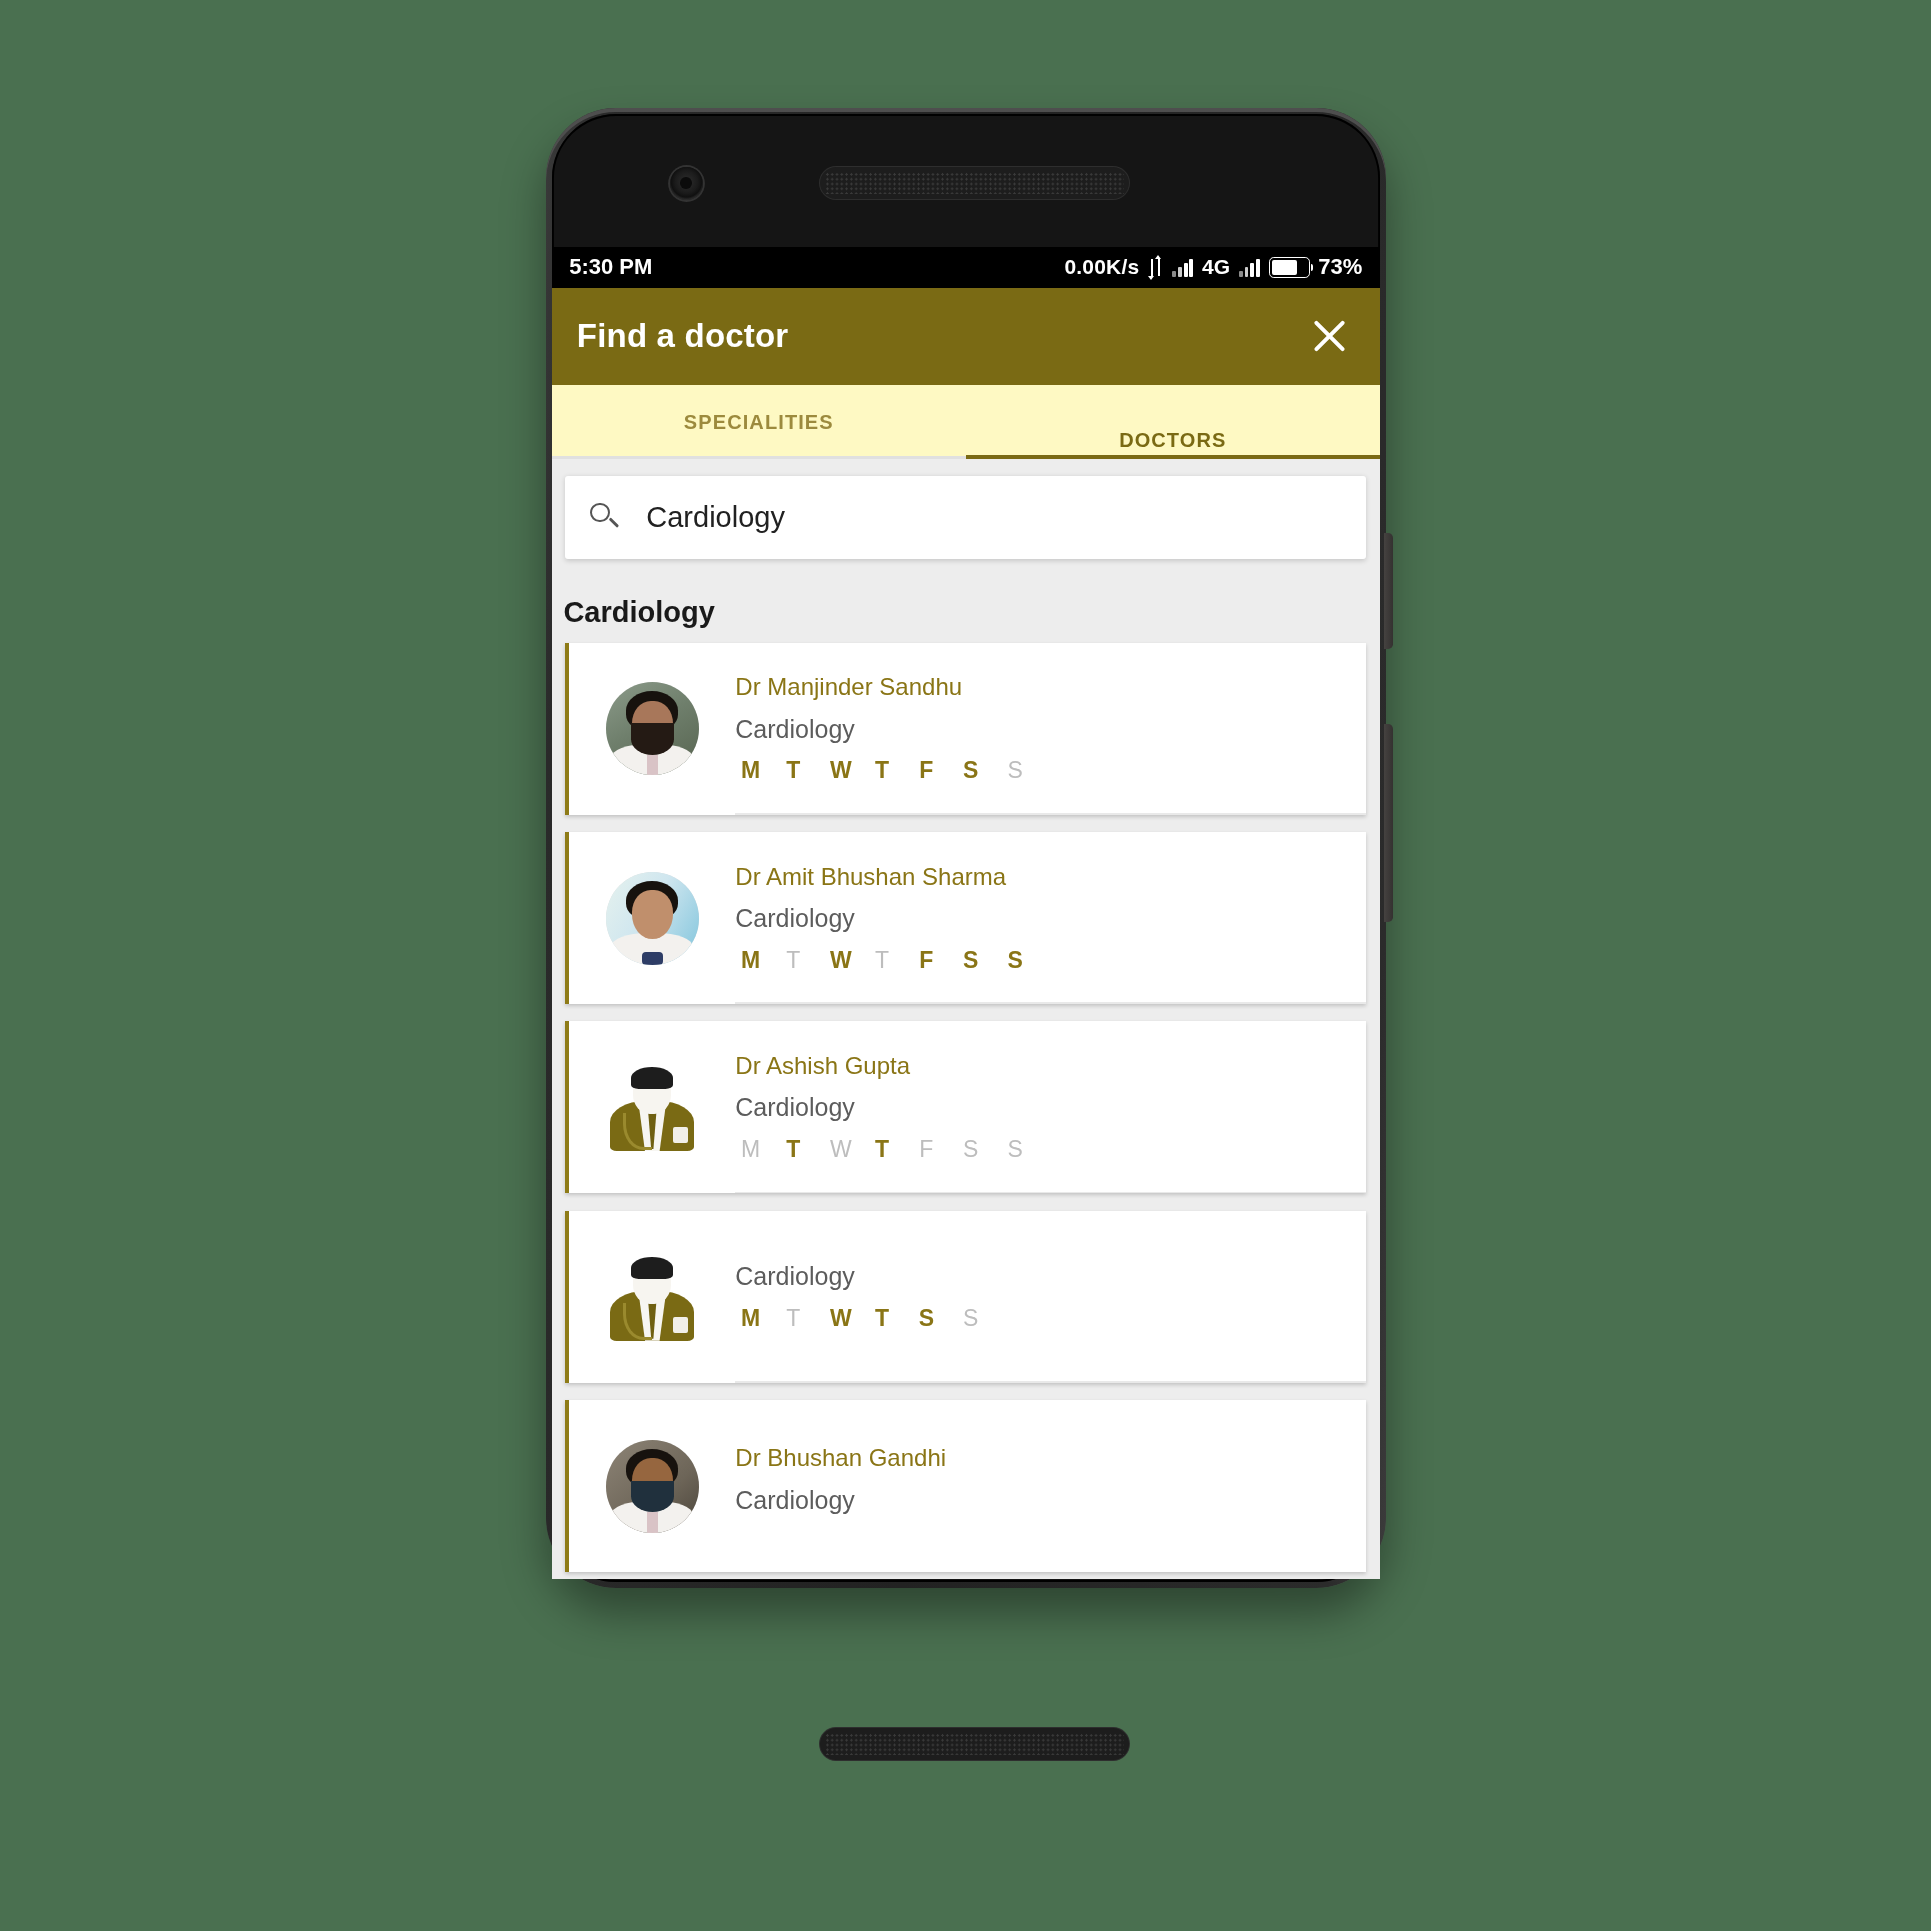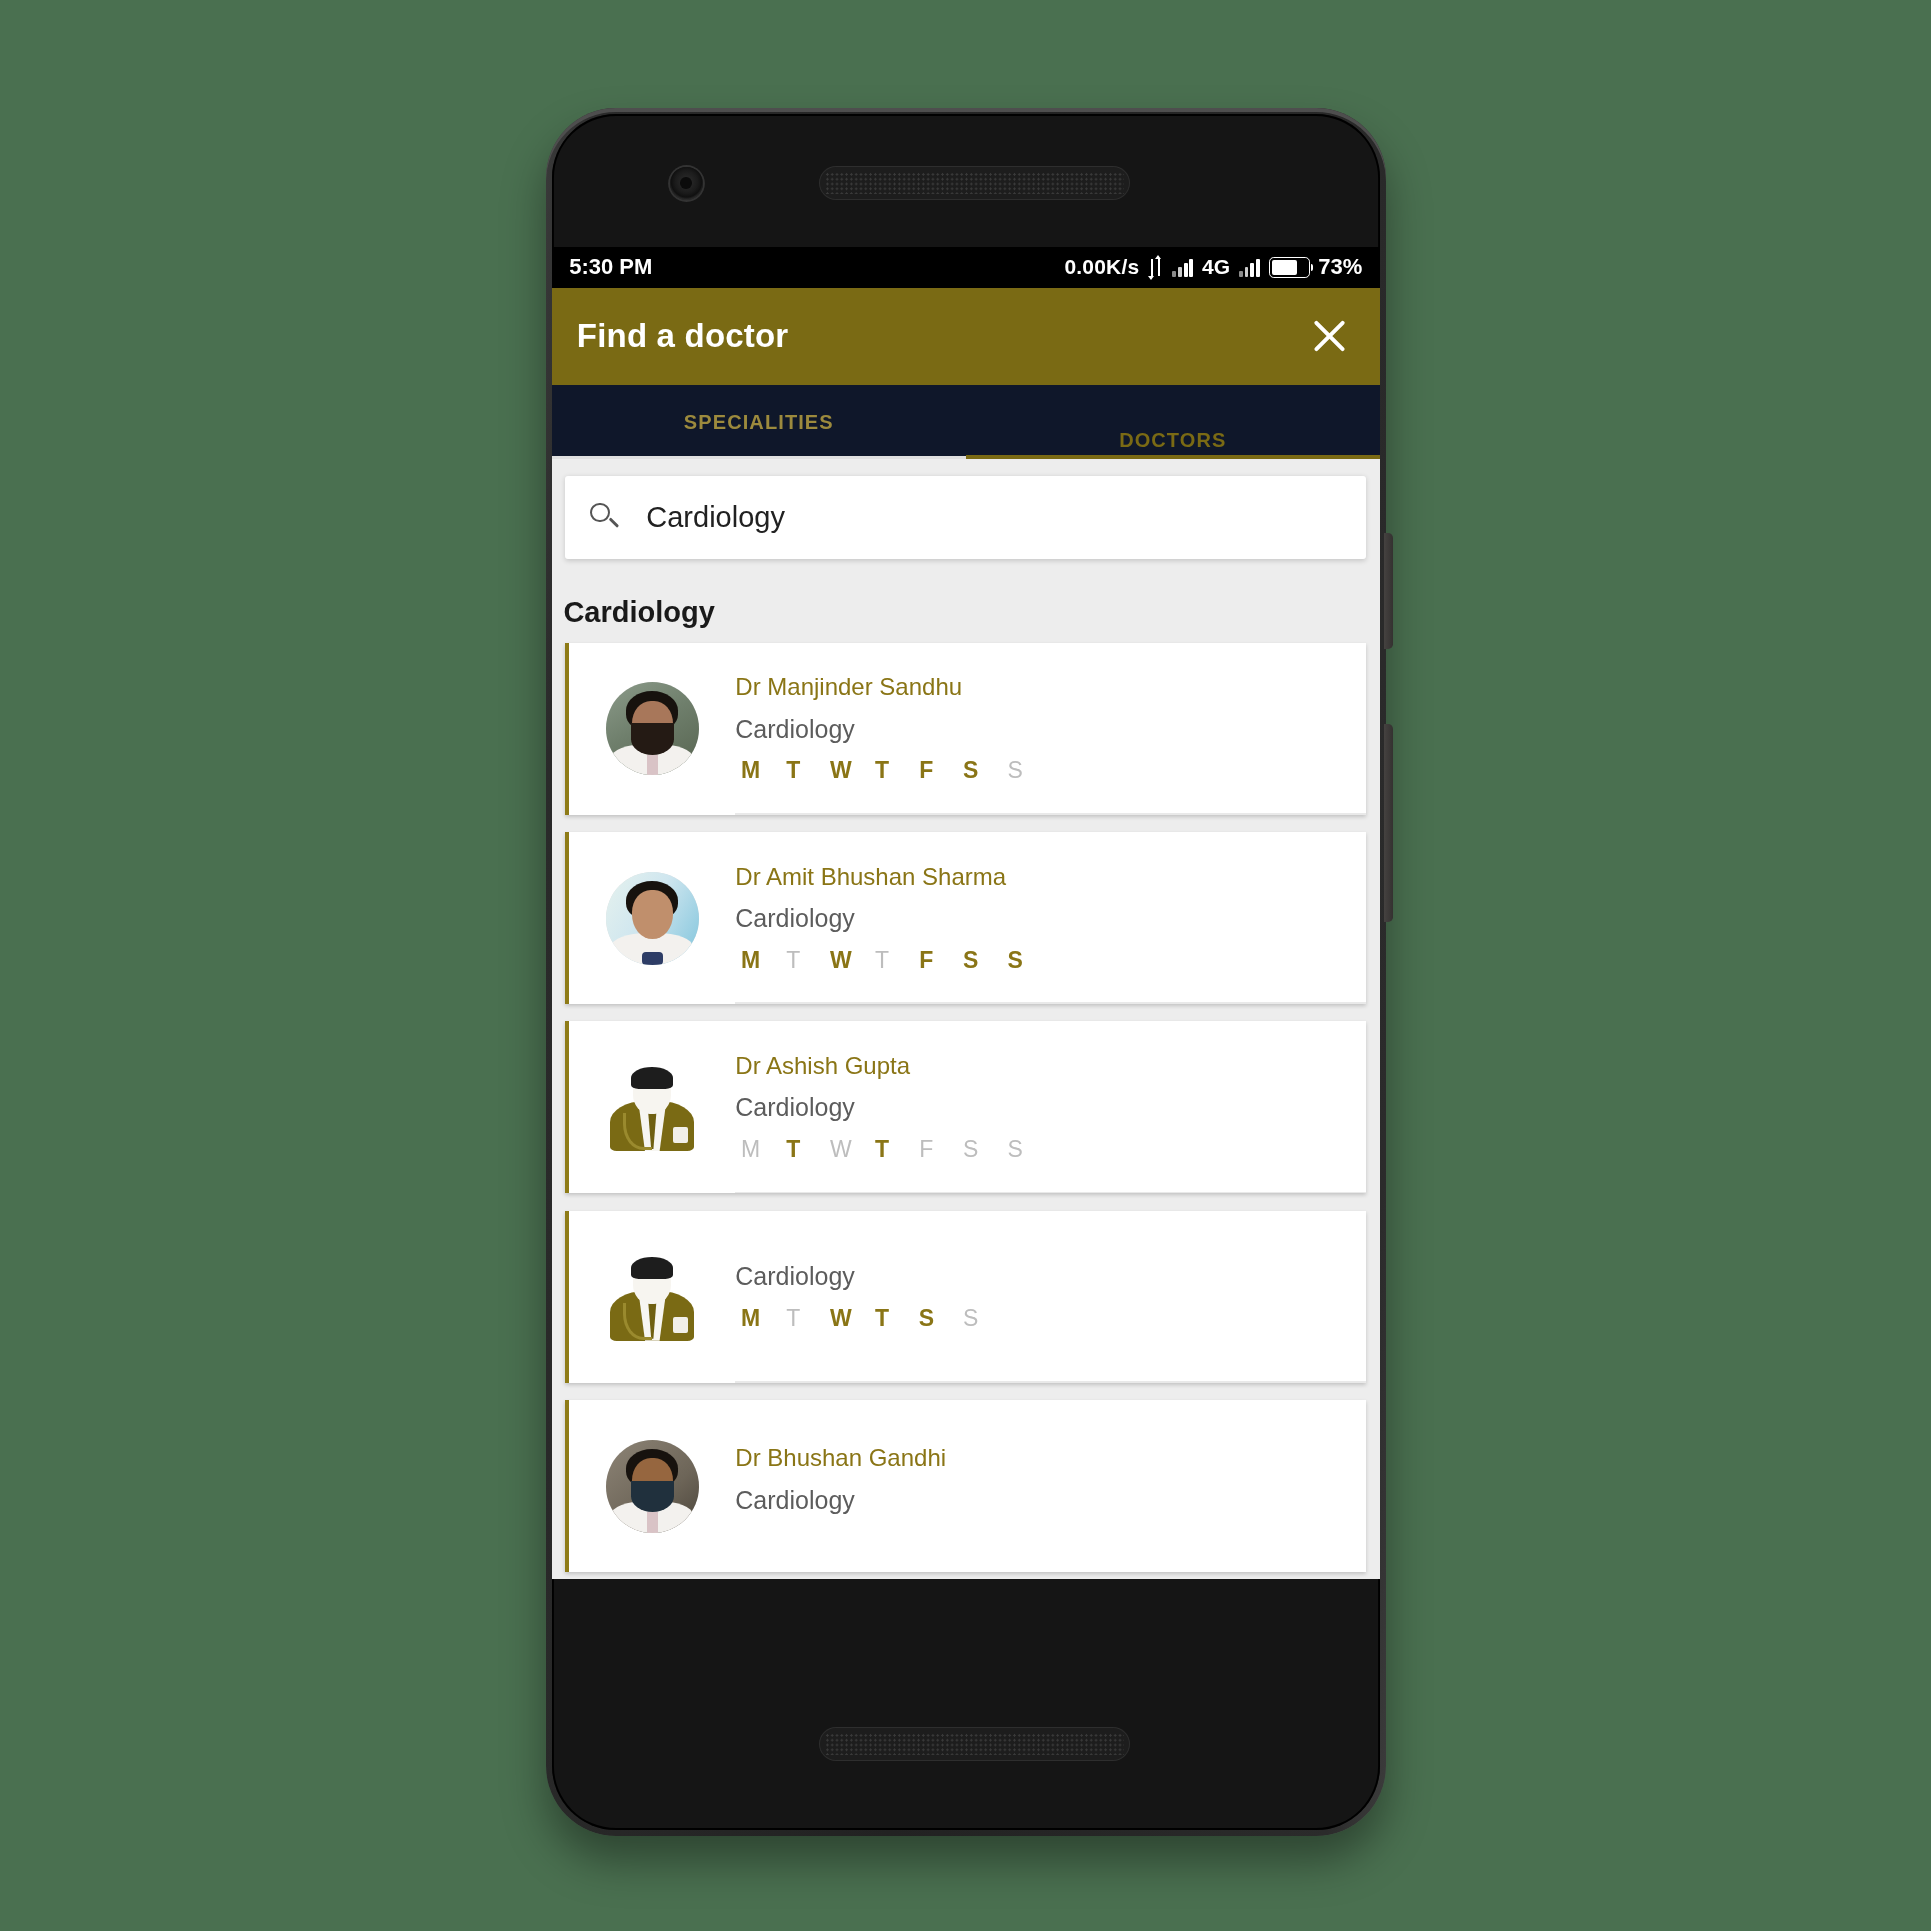--- a/index.html
+++ b/index.html
@@ -18,21 +18,21 @@
     height: 1931px;
     background: #4a7050;
   }
 
   
   .phone {
     position: absolute;
     left: 546px;
     top: 108px;
     width: 840px;
-    height: 1728px;
+    height: 1480px;
     background: linear-gradient(95deg, #3a3a3a 0%, #2a2a2a 6%, #222222 50%, #2b2b2b 94%, #3c3c3c 100%);
     border-radius: 70px;
     box-shadow: 0 25px 44px rgba(0,0,0,0.38), 0 3.9px 0 #4e4e4e inset;
   }
   .phone-inner {
     position: absolute;
     left: 5.8px;
     top: 5.8px;
     right: 5.8px;
     bottom: 5.8px;
@@ -215,21 +215,21 @@
     height: 3.9px;
     background: #ffffff;
     border-radius: 1.9px;
   }
   .close-btn::before { transform: rotate(45deg); }
   .close-btn::after  { transform: rotate(-45deg); }
 
   
   .tabs {
     height: 75px;
-    background: #0f172a;
+    background: #fef9c3;
     display: flex;
     position: relative;
     box-shadow: 0 -1px 0 rgba(0,0,0,0.06) inset;
   }
   .tab {
     flex: 1;
     display: flex;
     align-items: center;
     justify-content: center;
     font-size: 20px;

